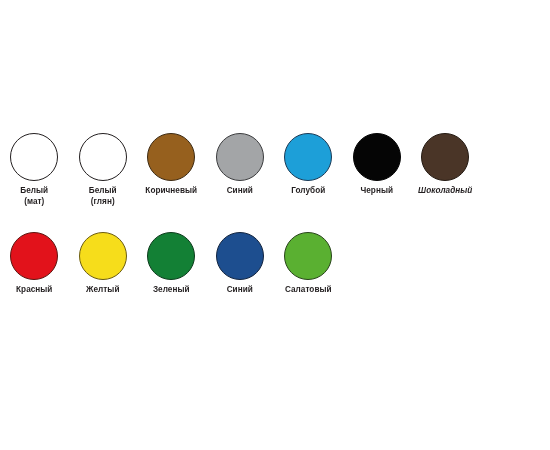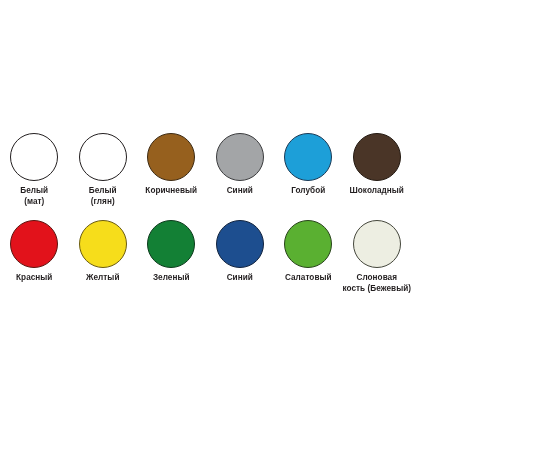--- a/index.html
+++ b/index.html
@@ -23,21 +23,21 @@
   }
 
   .swatch-row {
     position: absolute;
     left: 0;
     width: 550px;
     display: flex;
   }
 
   #row-0 { top: 133px; }
-  #row-1 { top: 220px; }
+  #row-1 { top: 232px; }
 
   .swatch {
     width: 68.5px;
     display: flex;
     flex-direction: column;
     align-items: center;
   }
 
   .swatch-dot {
     width: 48px;
@@ -81,22 +81,26 @@
     </div>
     <div class="swatch">
       <div class="swatch-dot" style="background: rgb(163, 165, 167); border: 1.4px solid rgb(59, 60, 62);"></div>
       <div class="swatch-label" style="color: rgb(35, 31, 32);">Синий</div>
     </div>
     <div class="swatch">
       <div class="swatch-dot" style="background: rgb(29, 159, 216); border: 1.4px solid rgb(27, 58, 86);"></div>
       <div class="swatch-label" style="color: rgb(35, 31, 32);">Голубой</div>
     </div>
     <div class="swatch">
+      <div class="swatch-dot" style="background: rgb(5, 5, 5); border: 1.4px solid rgb(5, 5, 5);"></div>
+      <div class="swatch-label" style="color: rgb(35, 31, 32);">Черный</div>
+    </div>
+    <div class="swatch">
       <div class="swatch-dot" style="background: rgb(74, 53, 39); border: 1.4px solid rgb(36, 26, 18);"></div>
-      <div class="swatch-label" style="color: rgb(35, 31, 32);">Шоколадный</div>
+      <div class="swatch-label" style="color: rgb(35, 31, 32); font-style: italic;">Шоколадный</div>
     </div>
   </div>
 
   <div class="swatch-row" id="row-1">
     <div class="swatch">
       <div class="swatch-dot" style="background: rgb(226, 18, 27); border: 1.4px solid rgb(94, 21, 16);"></div>
       <div class="swatch-label" style="color: rgb(35, 31, 32);">Красный</div>
     </div>
     <div class="swatch">
       <div class="swatch-dot" style="background: rgb(246, 221, 27); border: 1.4px solid rgb(107, 92, 16);"></div>
@@ -107,20 +111,15 @@
       <div class="swatch-label" style="color: rgb(35, 31, 32);">Зеленый</div>
     </div>
     <div class="swatch">
       <div class="swatch-dot" style="background: rgb(29, 78, 143); border: 1.4px solid rgb(18, 36, 63);"></div>
       <div class="swatch-label" style="color: rgb(35, 31, 32);">Синий</div>
     </div>
     <div class="swatch">
       <div class="swatch-dot" style="background: rgb(90, 176, 49); border: 1.4px solid rgb(40, 68, 26);"></div>
       <div class="swatch-label" style="color: rgb(35, 31, 32);">Салатовый</div>
     </div>
-    <div class="swatch">
-      <div class="swatch-dot" style="background: rgb(237, 238, 226); border: 1.4px solid rgb(69, 71, 60);"></div>
-      <div class="swatch-label" style="color: rgb(35, 31, 32);">Слоновая
-кость (Бежевый)</div>
-    </div>
   </div>
 
 </div>
 
 </body></html>

